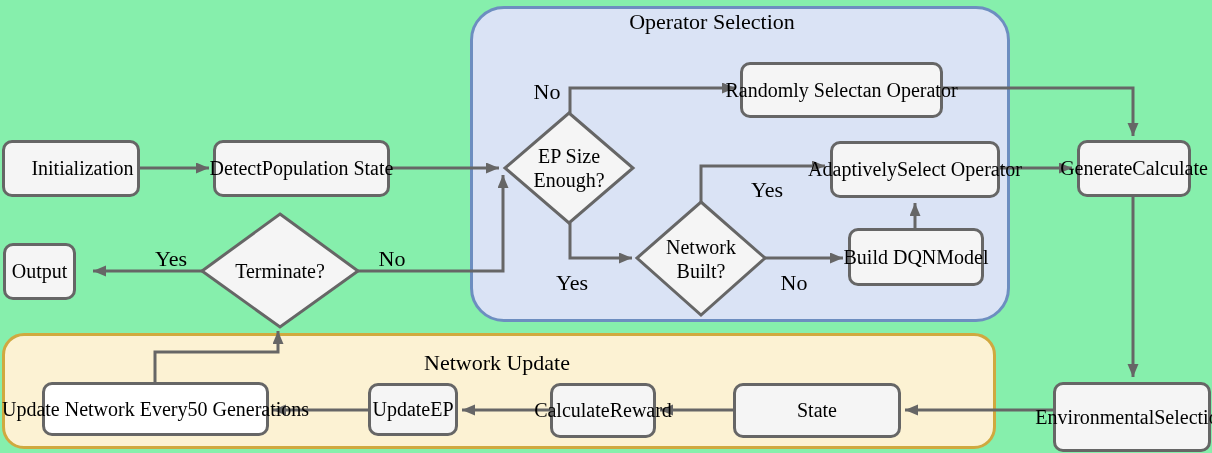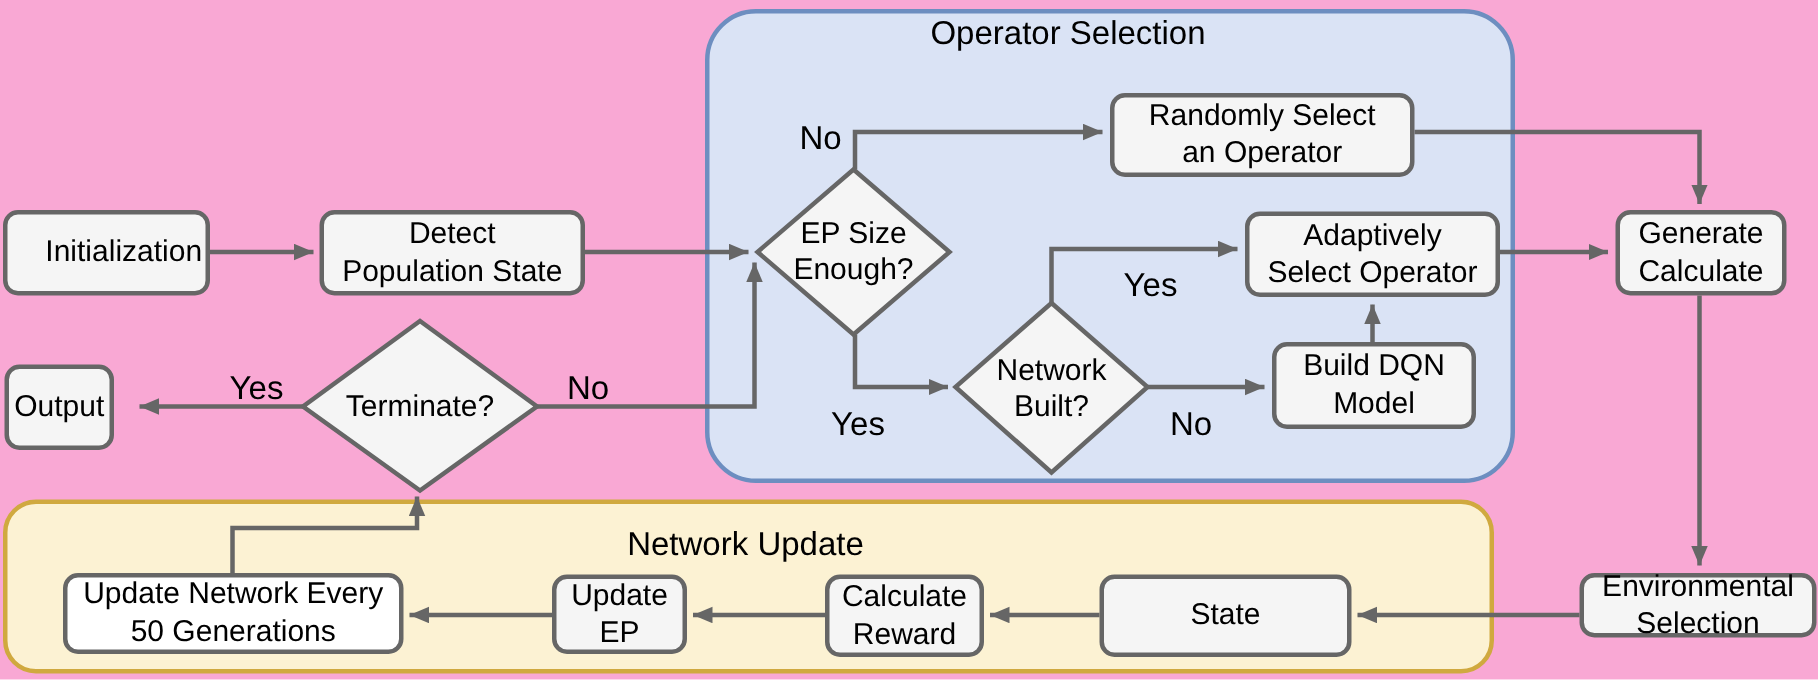--- a/index.html
+++ b/index.html
@@ -1,20 +1,20 @@
 <!DOCTYPE html>
 <html style="--box-fill: #f5f5f5; --box-border: #666666; --arrow: #666666; --text: #000000; --white-fill: #ffffff; --operator-selection-fill: #dae3f5; --operator-selection-border: #6d8ec0; --network-update-fill: #fcf2d3; --network-update-border: #d0a93f;"><head>
 <meta charset="utf-8">
 <style>
   html,body{margin:0;padding:0;background:#ffffff;}
   .canvas{
     position:relative;
     width:1212px;height:453px;
-    background:#f9a8d4;
-    font-family:Liberation Sans, sans-serif;
+    background:#86efac;
+    font-family:Liberation Serif, serif;
     color:var(--text,#000);
     overflow:hidden;
   }
   .group{
     position:absolute;
     box-sizing:border-box;
     border:3px solid;
   }
   .group.blue{
     background:var(--operator-selection-fill,#dae3f5);
@@ -43,21 +43,21 @@
   }
   .ah{fill:var(--arrow,#666);}
   .diamond-shape{
     fill:var(--box-fill,#f5f5f5);
     stroke:var(--box-border,#666);
     stroke-width:3;
   }
   .node{
     position:absolute;
     box-sizing:border-box;
-    display:flex;flex-direction:column;
+    display:flex;flex-direction:row;
     align-items:center;justify-content:center;
     background:var(--box-fill,#f5f5f5);
     border:3px solid var(--box-border,#666);
     border-radius:10px;
     font-size:20px;line-height:1.25;
     text-align:center;white-space:nowrap;
   }
   .node.white{background:var(--white-fill,#fff);}
   .diamond-label{
     position:absolute;
@@ -139,21 +139,21 @@
   <div class="node" style="left:848px;top:228px;width:136px;height:58px;">
     <span>Build DQN</span>
     <span>Model</span>
   </div>
 
   <div class="node" style="left:1077px;top:140px;width:114px;height:57px;">
     <span>Generate</span>
     <span>Calculate</span>
   </div>
 
-  <div class="node" style="left:1053px;top:382px;width:158px;height:43px;">
+  <div class="node" style="left:1053px;top:382px;width:158px;height:70px;">
     <span>Environmental</span>
     <span>Selection</span>
   </div>
 
   <div class="node" style="left:733px;top:383px;width:168px;height:55px;">
     <span>State</span>
   </div>
 
   <div class="node" style="left:550px;top:383px;width:106px;height:55px;">
     <span>Calculate</span>

